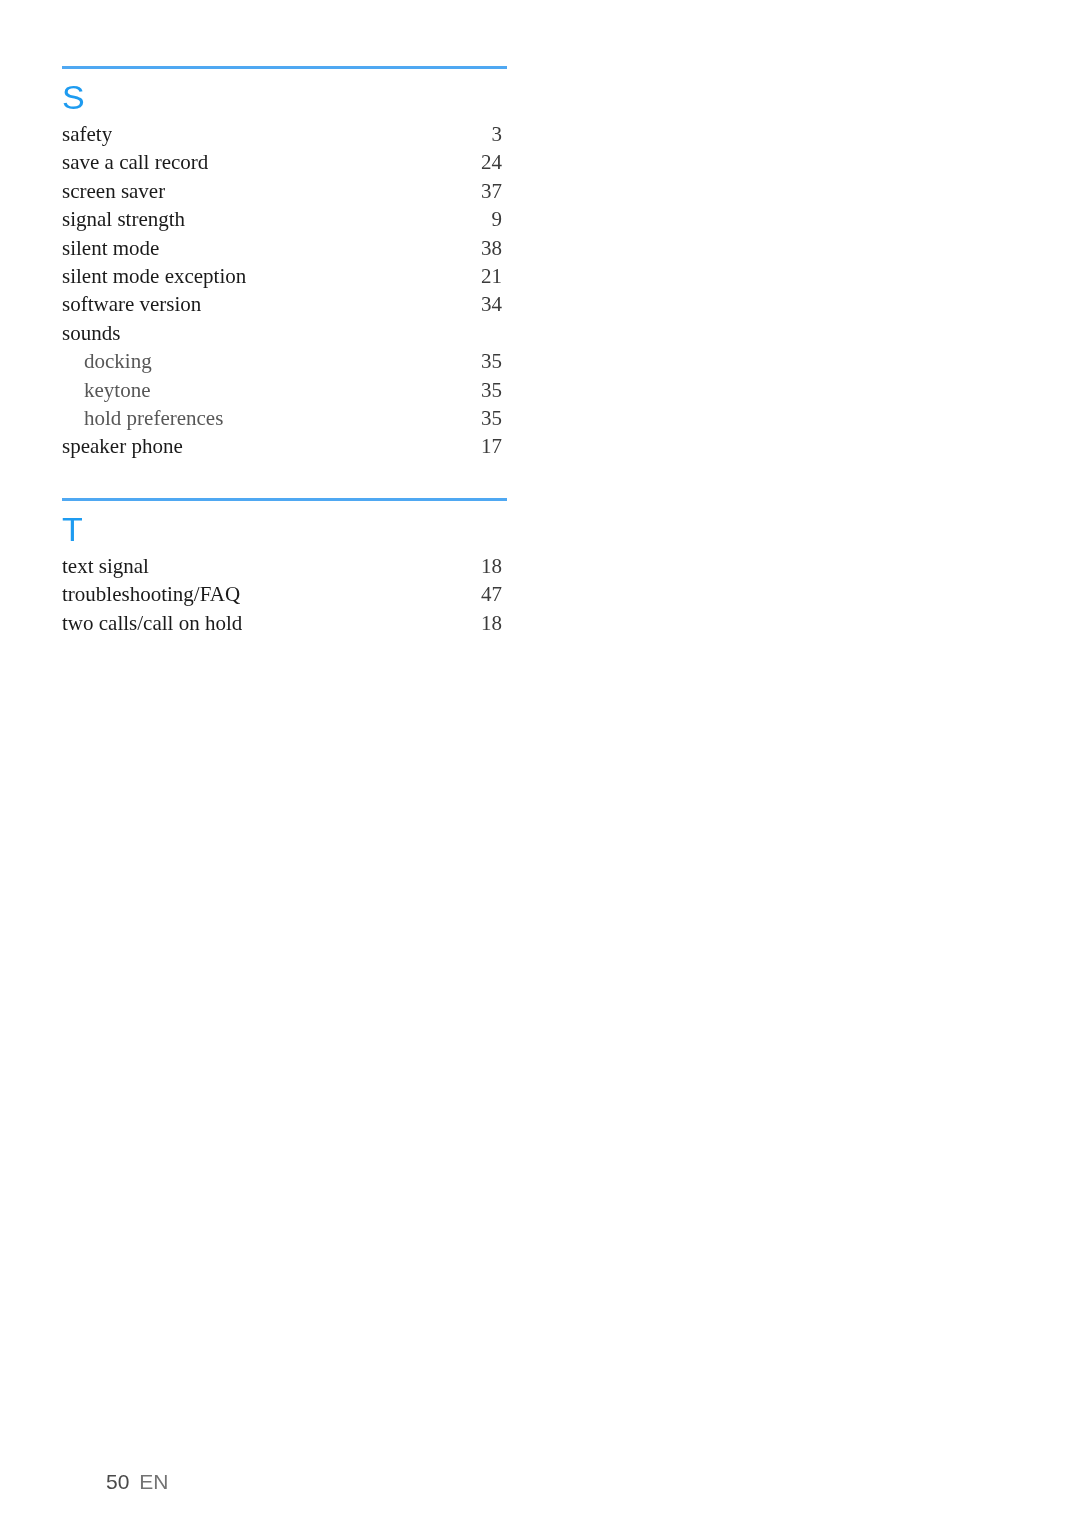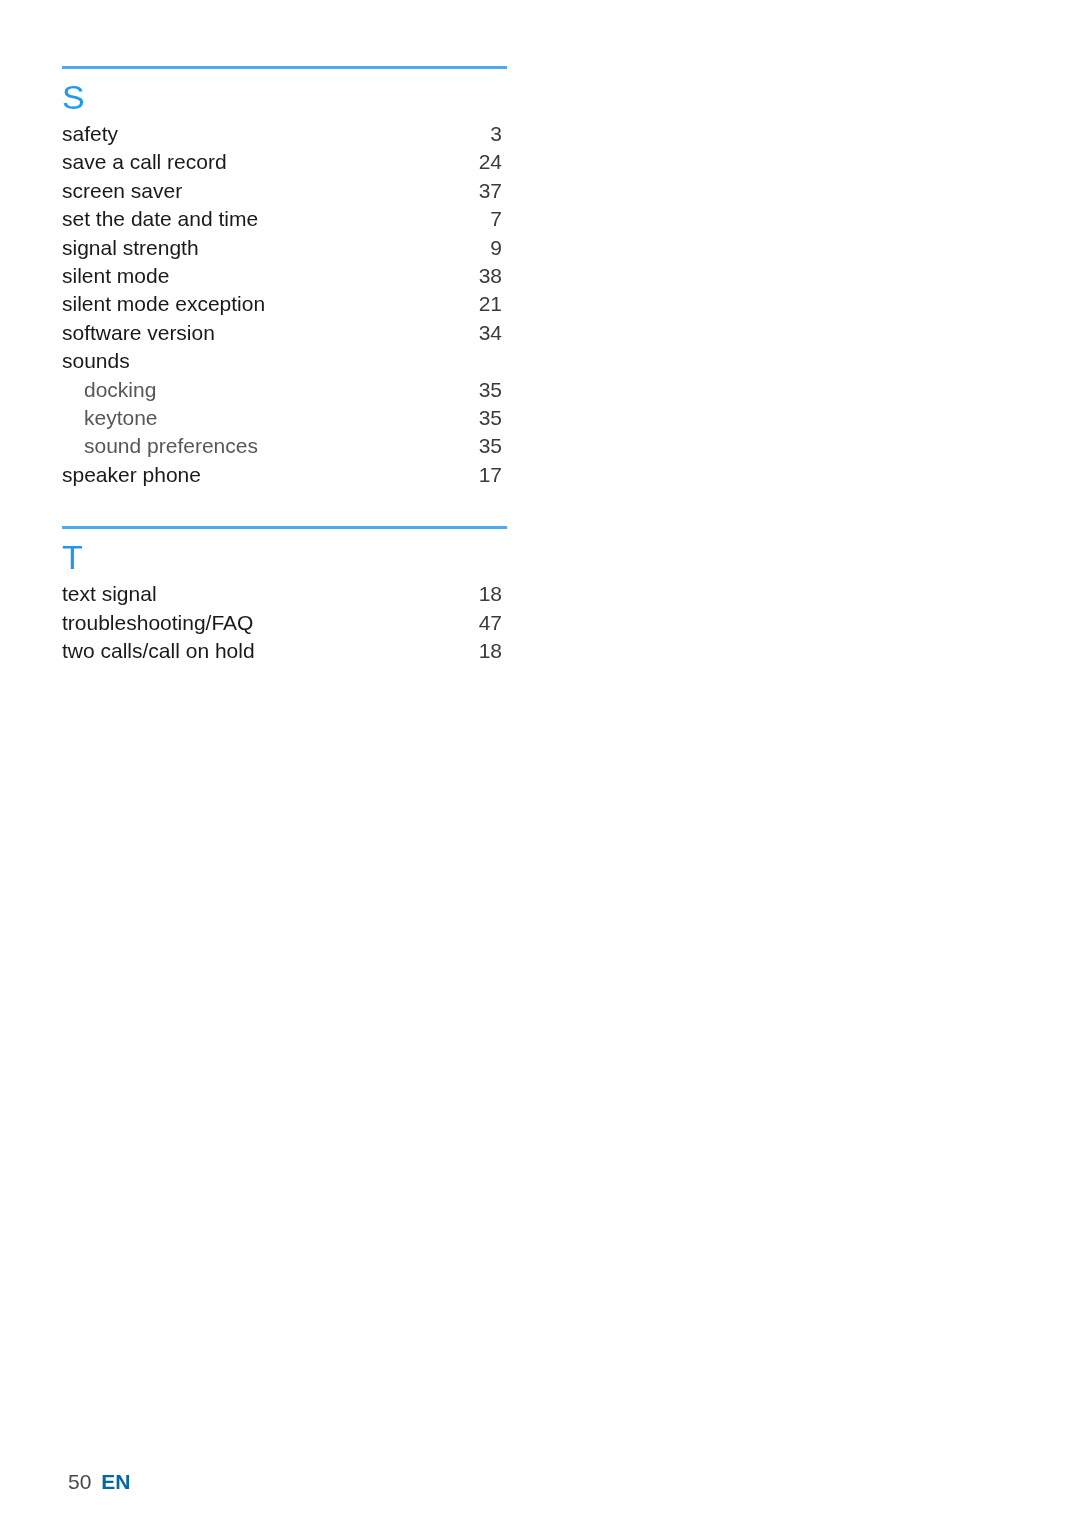--- a/index.html
+++ b/index.html
@@ -50,20 +50,21 @@
     line-height: 34px;
     color: #1e9bf0;
     font-weight: 400;
     padding-top: 11px;
     padding-bottom: 2px;
     letter-spacing: 0;
   }
 
   .entries {
     margin-top: 4px;
+    font-family: Liberation Serif, serif;
   }
 
   
   .entry {
     display: flex;
     align-items: baseline;
     justify-content: space-between;
     font-size: 21px;
     line-height: 28.4px;
     white-space: nowrap;
@@ -100,24 +101,25 @@
     position: absolute;
     left: 68px;
     top: 1470px;
     font-size: 21px;
     line-height: 24px;
     white-space: nowrap;
   }
   .footer .fnum {
     color: #4a4a4a;
     margin-right: 10px;
+    margin-left: 38px;
   }
   .footer .flang {
-    color: #0369a1;
-    font-weight: 700;
+    color: #737373;
+    font-weight: 400;
   }
 </style>
 </head>
 <body>
 
 <div class="page">
 
   <div class="index-col">
 
   <div class="section">
@@ -130,24 +132,20 @@
           </div>
           <div class="entry">
             <span class="label">save a call record</span>
             <span class="pageno">24</span>
           </div>
           <div class="entry">
             <span class="label">screen saver</span>
             <span class="pageno">37</span>
           </div>
           <div class="entry">
-            <span class="label">set the date and time</span>
-            <span class="pageno">7</span>
-          </div>
-          <div class="entry">
             <span class="label">signal strength</span>
             <span class="pageno">9</span>
           </div>
           <div class="entry">
             <span class="label">silent mode</span>
             <span class="pageno">38</span>
           </div>
           <div class="entry">
             <span class="label">silent mode exception</span>
             <span class="pageno">21</span>
@@ -162,21 +160,21 @@
           </div>
           <div class="entry sub">
             <span class="label">docking</span>
             <span class="pageno">35</span>
           </div>
           <div class="entry sub">
             <span class="label">keytone</span>
             <span class="pageno">35</span>
           </div>
           <div class="entry sub">
-            <span class="label">sound preferences</span>
+            <span class="label">hold preferences</span>
             <span class="pageno">35</span>
           </div>
           <div class="entry">
             <span class="label">speaker phone</span>
             <span class="pageno">17</span>
           </div>
         </div>
       </div>
       <div class="section">
         <div class="section-rule"></div>

